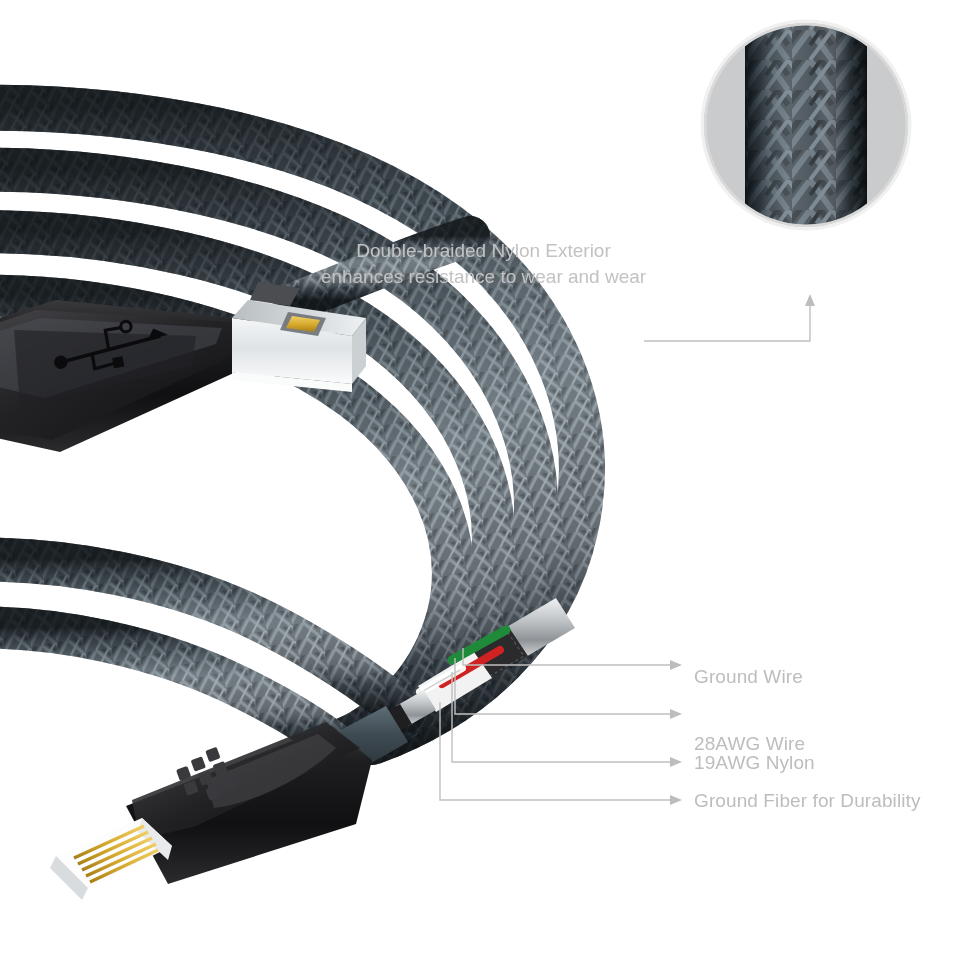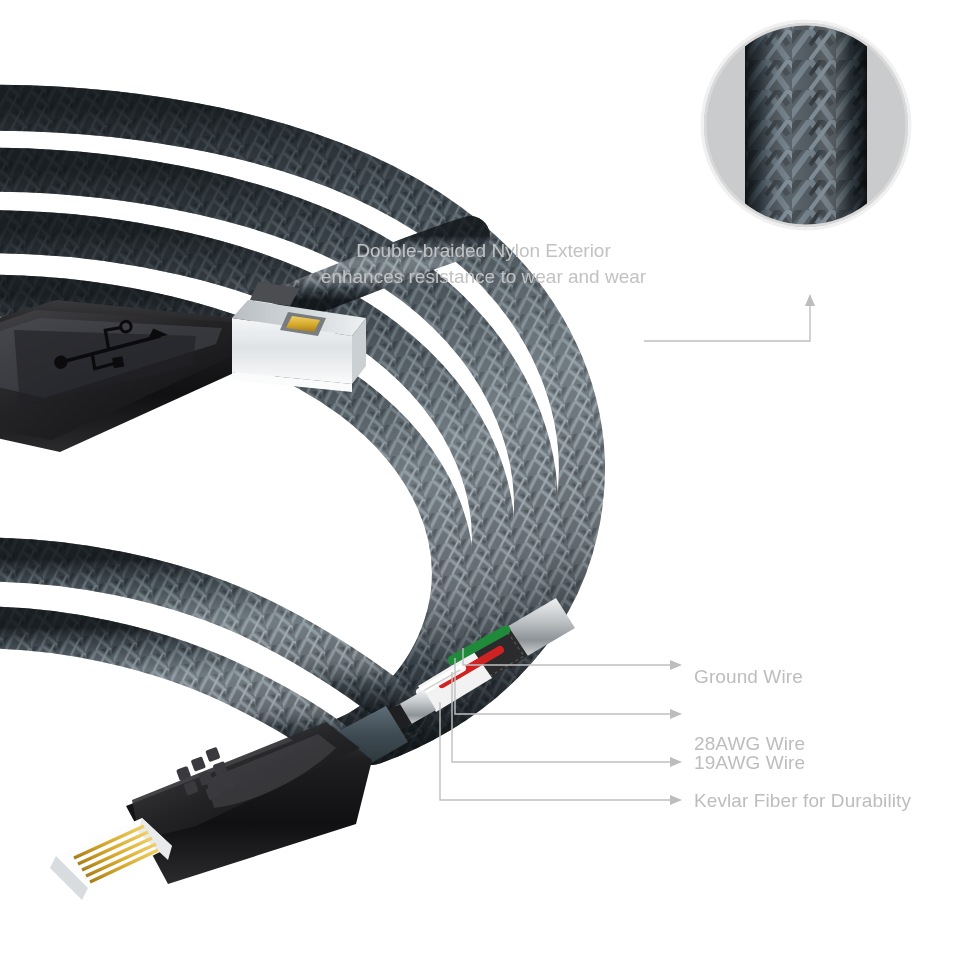--- a/index.html
+++ b/index.html
@@ -290,16 +290,16 @@
         <path d="M682,800 L670,795 L670,805 Z" fill="#bdbdbd" stroke="none"></path>
       </g>
     </g>
   </svg>
 
   <div class="caption-line" id="cap1">Double-braided Nylon Exterior</div>
   <div class="caption-line" id="cap2">enhances resistance to wear and wear</div>
 
   <div class="callout-label" id="lbl-ground">Ground Wire</div>
   <div class="callout-label" id="lbl-28awg">28AWG Wire</div>
-  <div class="callout-label" id="lbl-19awg">19AWG Wire</div>
-  <div class="callout-label" id="lbl-kevlar">Kevlar Fiber for Durability</div>
+  <div class="callout-label" id="lbl-19awg">19AWG Nylon</div>
+  <div class="callout-label" id="lbl-kevlar">Ground Fiber for Durability</div>
 
 </div>
 
 </body></html>

